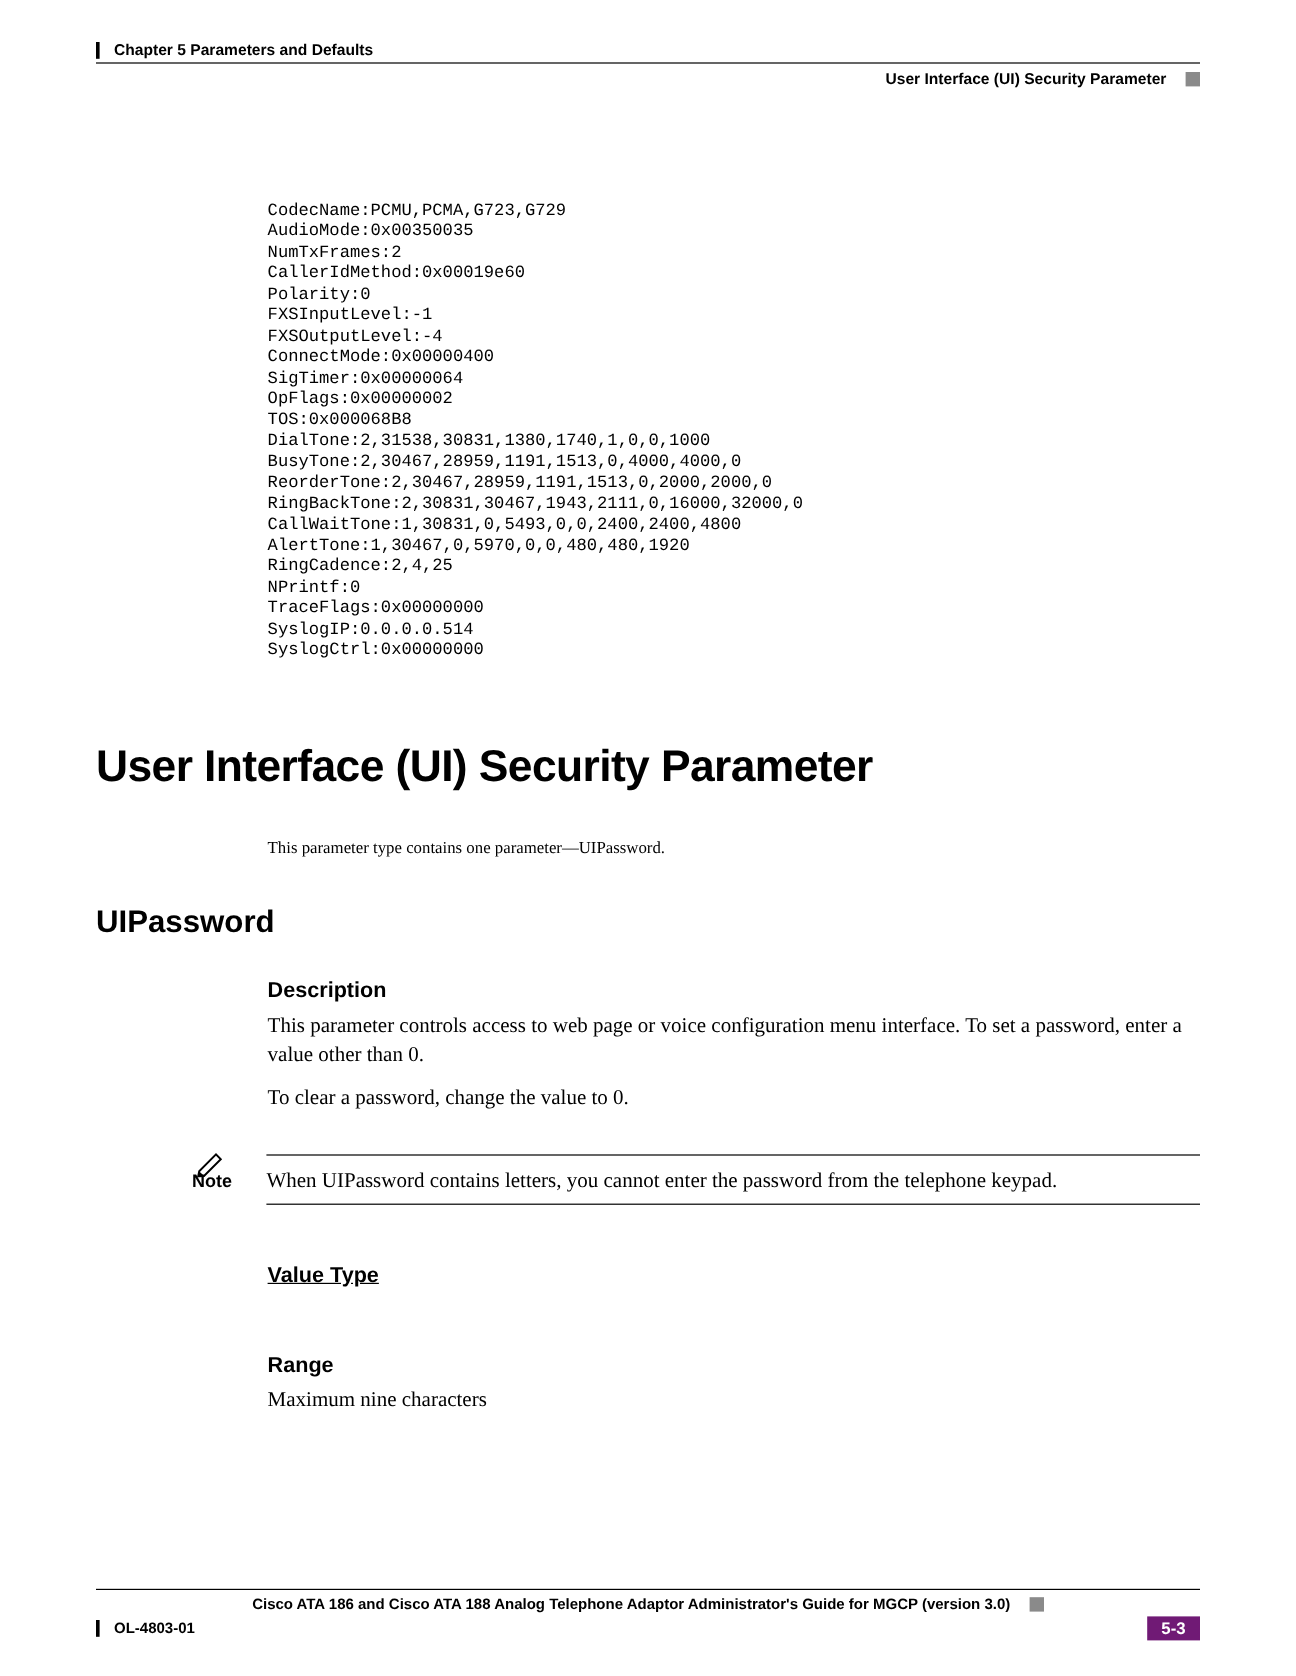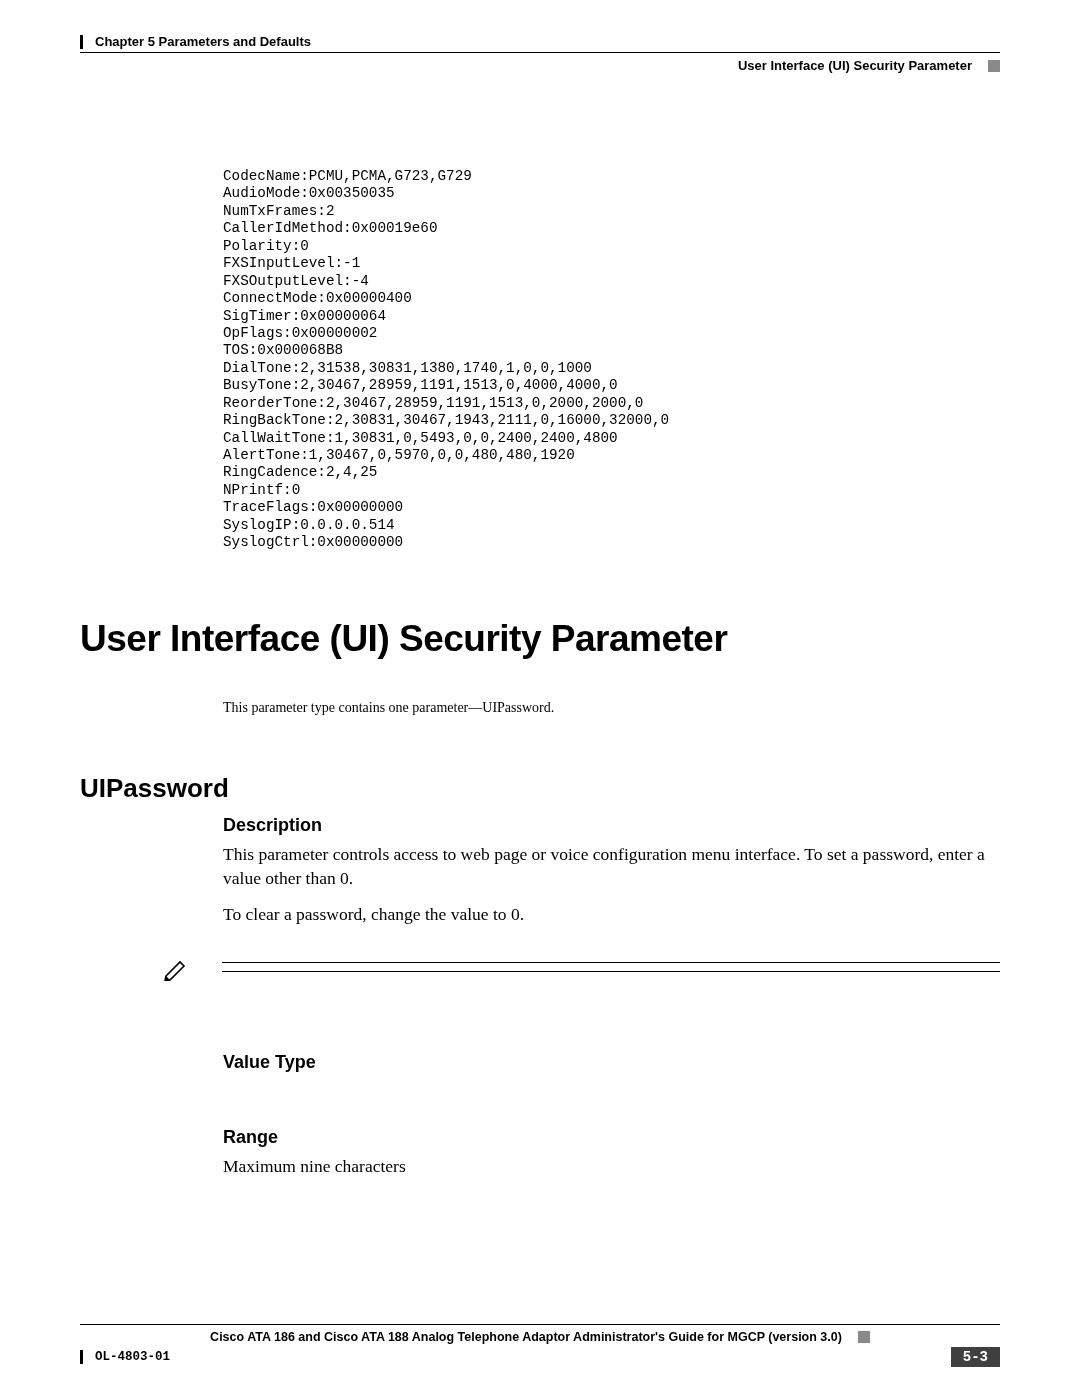--- a/index.html
+++ b/index.html
@@ -78,21 +78,21 @@
       letter-spacing: -0.5px;
     }
     .h1-desc {
       position: absolute;
       top: 700px;
       left: 223px;
       font-size: 14px;
     }
     .h2 {
       position: absolute;
-      top: 773px;
+      top: 753px;
       left: 80px;
       font-family: Arial, Helvetica, sans-serif;
       font-size: 26px;
       font-weight: bold;
     }
     .section {
       position: absolute;
       left: 223px;
       right: 80px;
     }
@@ -141,20 +141,21 @@
       font-size: 17.5px;
       line-height: 1.38;
     }
     .note-rule-bottom {
       border-top: 1px solid #000;
       margin-left: 62px;
       margin-top: 8px;
     }
     .section-2 {
       top: 1052px;
+      text-decoration: underline;
     }
     .section-3 {
       top: 1127px;
     }
     .footer {
       position: absolute;
       bottom: 30px;
       left: 80px;
       right: 80px;
     }
@@ -188,28 +189,28 @@
       display: flex;
       align-items: center;
     }
     .footer-left-bar {
       width: 3px;
       height: 14px;
       background: #000;
       margin-right: 12px;
     }
     .footer-doc {
-      font-family: Liberation Mono, monospace;
+      font-family: Liberation Sans, sans-serif;
       font-size: 12.5px;
       font-weight: bold;
     }
     .page-badge {
-      background: #404040;
+      background: #701a75;
       color: #fff;
-      font-family: Liberation Mono, monospace;
+      font-family: Liberation Sans, sans-serif;
       font-size: 14px;
       font-weight: bold;
       padding: 2px 12px;
     }
   </style>
 </head>
 <body>
 
 <div class="header">
   <div class="header-top">
@@ -258,20 +259,24 @@
 </div>
 
 <div class="note-block">
   <div class="note-icon">
     <svg width="26" height="22" viewBox="0 0 26 22">
       <path d="M 3 17 L 17 3 L 21 7 L 7 21 L 2 22 L 3 17 Z M 17 3 L 21 7" fill="none" stroke="#000" stroke-width="1.6"></path>
       <path d="M 2 22 L 7 21 L 3 17 Z" fill="#000"></path>
     </svg>
   </div>
   <div class="note-rule-top"></div>
+  <div class="note-content">
+    <span class="note-label">Note</span>
+    <span class="note-text">When UIPassword contains letters, you cannot enter the password from the telephone keypad.</span>
+  </div>
   <div class="note-rule-bottom"></div>
 </div>
 
 <div class="section section-2">
   <div class="field-label">Value Type</div>
 </div>
 
 <div class="section section-3">
   <div class="field-label">Range</div>
   <p class="body-text">Maximum nine characters</p>

